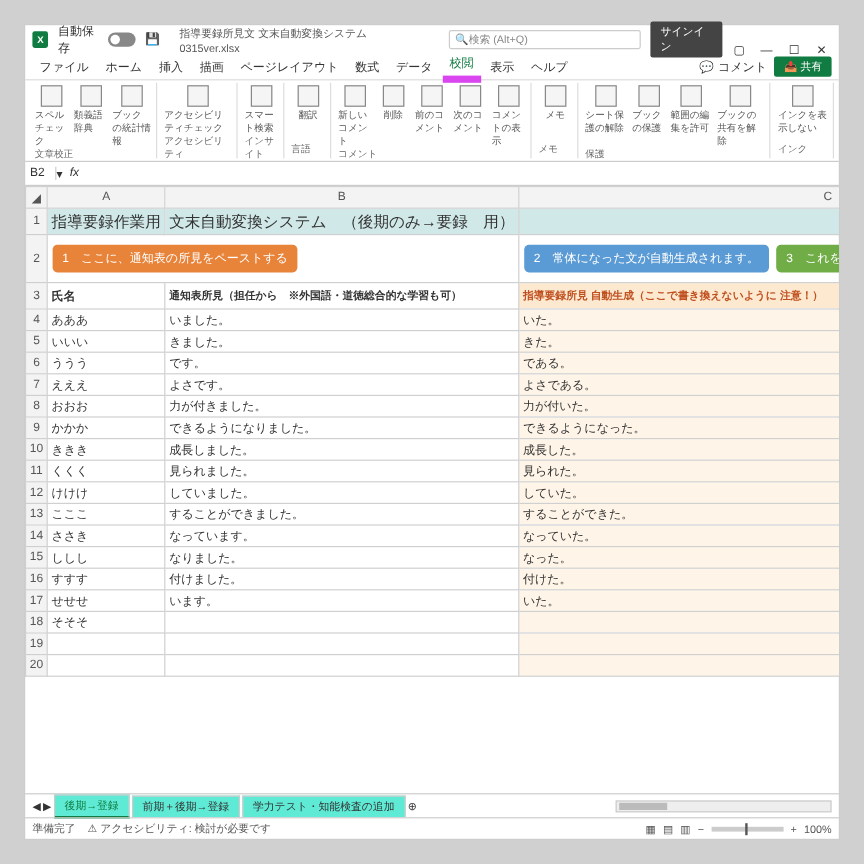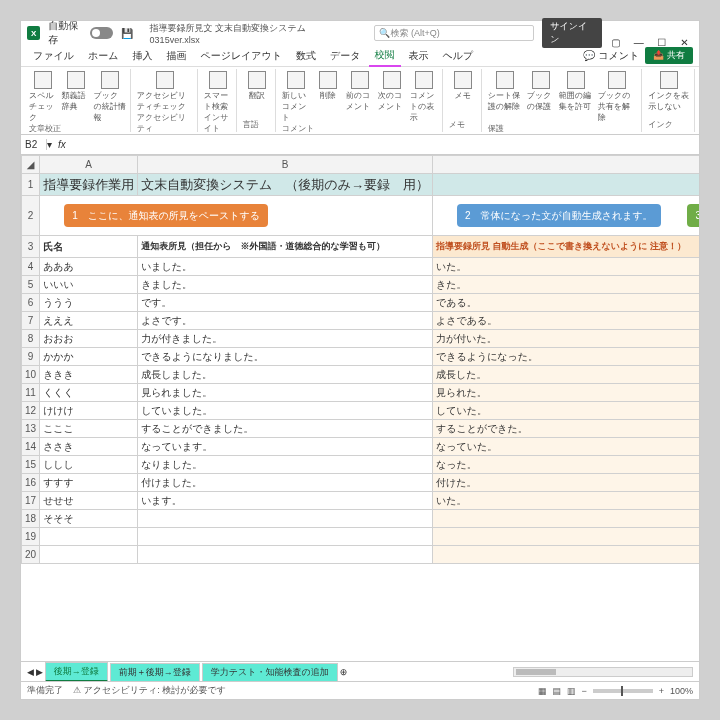--- a/index.html
+++ b/index.html
@@ -13,21 +13,21 @@
 .toggle { width: 24px; height: 12px; background: #888; border-radius: 6px; position: relative; }
 .toggle::after { content: ""; position: absolute; width: 8px; height: 8px; background: #fff; border-radius: 50%; top: 2px; left: 2px; }
 .filename { margin-left: 8px; font-size: 9px; color: #555; }
 .search { margin-left: 20px; flex: 0 0 160px; height: 16px; border: 1px solid #ccc; border-radius: 2px; padding: 0 4px; font-size: 9px; color: #888; display: flex; align-items: center; }
 .tb-right { margin-left: auto; display: flex; align-items: flex-end; gap: 6px; }
 .signin { background: #444; color: #fff; font-size: 9px; padding: 2px 8px; border-radius: 2px; }
 .winbtn { width: 18px; text-align: center; font-size: 10px; }
 
 .menubar { height: 22px; display: flex; align-items: center; gap: 2px; padding: 0 6px; font-size: 10px; border-bottom: 1px solid #ddd; }
 .menuitem { padding: 3px 6px; }
-.menuitem.active { border-bottom: 2px solid #d946ef; color: #107c41; }
+.menuitem.active { border-bottom: 6px solid #d946ef; color: #107c41; }
 .menu-right { margin-left: auto; display: flex; gap: 6px; align-items: center; }
 .share-btn { background: #107c41; color: #fff; padding: 2px 8px; border-radius: 2px; font-size: 9px; }
 
 .ribbon { height: 68px; border-bottom: 1px solid #ccc; display: flex; padding: 2px 4px; gap: 2px; }
 .rgroup { display: flex; flex-direction: column; align-items: flex-start; justify-content: space-between; padding: 2px 4px; border-right: 1px solid #ddd; }
 .rrow { display: flex; gap: 4px; }
 .rbtn { display: flex; flex-direction: column; align-items: center; gap: 1px; font-size: 8px; color: #555; min-width: 28px; }
 .ricon { width: 18px; height: 18px; border: 1px solid #888; background: #f5f5f5; }
 .rlabel { font-size: 8px; color: #666; }
 
@@ -39,21 +39,21 @@
 table { border-collapse: collapse; width: 100%; }
 th, td { border: 1px solid #d0d0d0; font-size: 10px; height: 18px; padding: 0 3px; text-align: left; white-space: nowrap; overflow: hidden; }
 th { background: #f3f3f3; font-weight: normal; text-align: center; color: #555; }
 th.rowh { width: 20px; }
 .colA { width: 90px; }
 .colB { width: 190px; }
 .colC { width: 260px; }
 
 .title-row td { background: #d0e8e8; font-size: 13px; height: 22px; }
 .callouts td { height: 40px; padding: 4px; }
-.co { border-radius: 4px; color: #fff; padding: 5px 8px; font-size: 10px; display: inline-block; line-height: 1.3; margin-left: 20px; }
+.co { border-radius: 4px; color: #fff; padding: 5px 8px; font-size: 10px; display: inline-block; line-height: 1.3; }
 .co1 { background: #e8833a; }
 .co2 { background: #5b9bd5; }
 .co3 { background: #70ad47; }
 .headers td { text-align: left; font-weight: bold; background: #fff; height: 22px; }
 .headers td.autohdr { background: #fce9d0; color: #c05020; font-size: 9px; }
 td.autocol { background: #fef5e8; }
 
 .sheettabs { height: 20px; border-top: 1px solid #ccc; display: flex; align-items: center; font-size: 9px; padding: 0 6px; gap: 2px; }
 .sheettab { padding: 2px 8px; border: 1px solid #ccc; border-bottom: none; background: #5eead4; }
 .sheettab.active { color: #107c41; border-bottom: 2px solid #107c41; }

